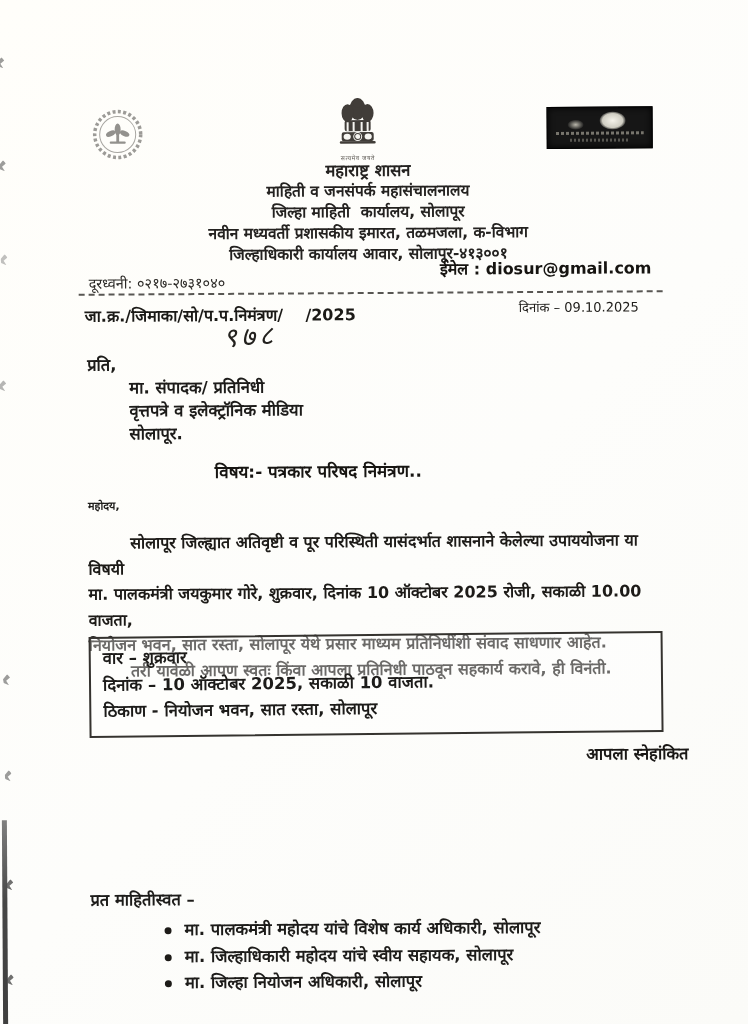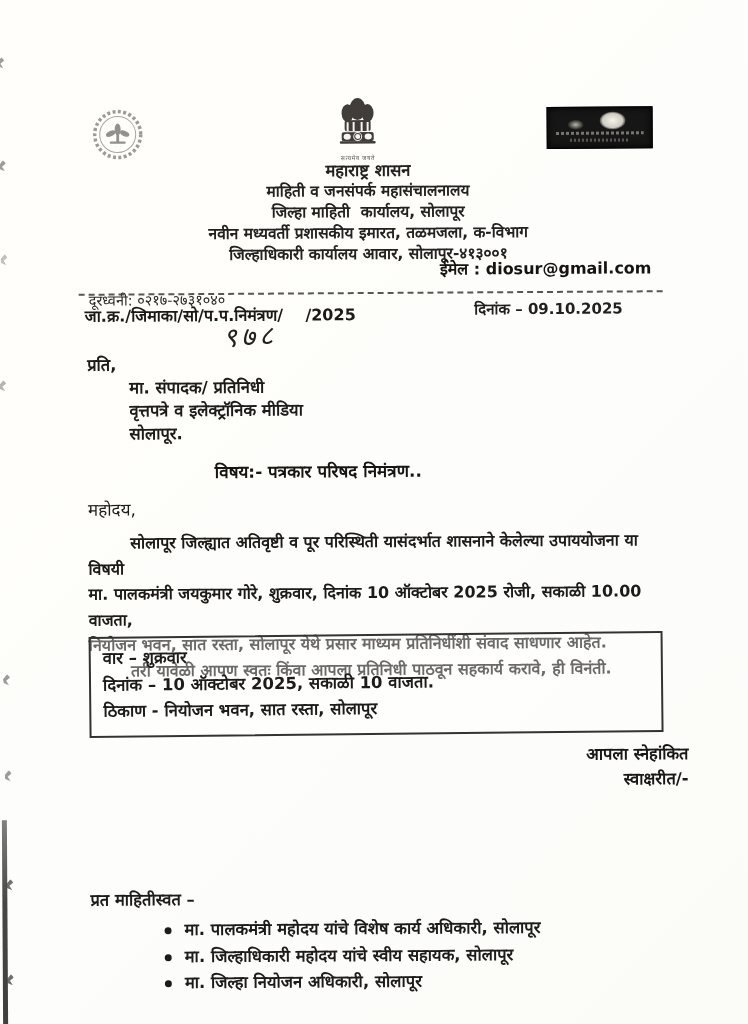--- a/index.html
+++ b/index.html
@@ -68,60 +68,60 @@
   
   .org-block {
     position: absolute; top: 160px; left: 0; width: 740px;
     text-align: center; font-weight: 700; line-height: 21px; font-size: 15.5px;
     color: #242220;
   }
   .org-block div { white-space: pre; }
   .org-line-1 { font-size: 16.5px; }
 
   .contact-phone {
-    position: absolute; left: 90px; top: 288px;
+    position: absolute; left: 90px; top: 271px;
     font-size: 14.5px; font-weight: 500; color: #2a2825;
   }
   .contact-email {
     position: absolute; right: 95px; top: 258px;
     font-size: 16px; font-weight: 700; color: #161411;
   }
   .divider {
     position: absolute; left: 80px; right: 84px; top: 292px;
     border-top: 2px dashed #3c3a36; opacity: .85;
   }
 
   
   .ref-number {
     position: absolute; left: 86px; top: 303px;
     font-size: 16px; font-weight: 700; white-space: pre; color: #1b1a17;
   }
   .ref-date {
-    position: absolute; right: 124px; top: 299px;
-    font-size: 15px; font-weight: 700; color: #22201d;
+    position: absolute; right: 108px; top: 299px;
+    font-size: 13px; font-weight: 400; color: #22201d;
   }
   .ref-handwritten {
     position: absolute; left: 224px; top: 316px;
     font-size: 27px; font-style: italic; font-weight: 400;
     letter-spacing: 4px; color: #23211e;
     transform: rotate(-3deg);
   }
 
   
   .recipient { position: absolute; left: 88px; top: 352px; font-size: 16.5px; line-height: 23px; font-weight: 600; }
   .recipient .indent { margin-left: 42px; }
 
   
   .subject {
     position: absolute; left: 215px; top: 459px;
     font-size: 17px; font-weight: 700; color: #171512;
   }
 
   
-  .greeting { position: absolute; left: 88px; top: 496px; font-size: 17px; font-weight: 400; }
+  .greeting { position: absolute; left: 88px; top: 496px; font-size: 11px; font-weight: 700; }
   .body-para {
     position: absolute; left: 88px; top: 529px; width: 586px;
     font-size: 16px; font-weight: 600; line-height: 25.5px; color: #1d1b18;
   }
   .body-para .ind { text-indent: 42px; }
 
   
   .event-box {
     position: absolute; left: 88px; top: 634px; width: 574px;
     border: 2px solid #35332f;
@@ -242,21 +242,20 @@
     </div>
 
     <div class="event-box">
       <div>वार – शुक्रवार</div>
       <div>दिनांक – 10 ऑक्टोबर 2025,  सकाळी 10 वाजता.</div>
       <div>ठिकाण -  नियोजन भवन, सात रस्ता, सोलापूर</div>
     </div>
 
     <div class="signature">
       <div>आपला स्नेहांकित</div>
-      <div>स्वाक्षरीत/-</div>
     </div>
 
     <div class="cc">
       <div class="cc-heading">प्रत माहितीस्वत –</div>
       <ul class="cc-list">
         <li>मा. पालकमंत्री महोदय यांचे विशेष कार्य अधिकारी, सोलापूर</li>
         <li>मा. जिल्हाधिकारी महोदय यांचे स्वीय सहायक, सोलापूर</li>
         <li>मा. जिल्हा नियोजन अधिकारी, सोलापूर</li>
       </ul>
     </div>

